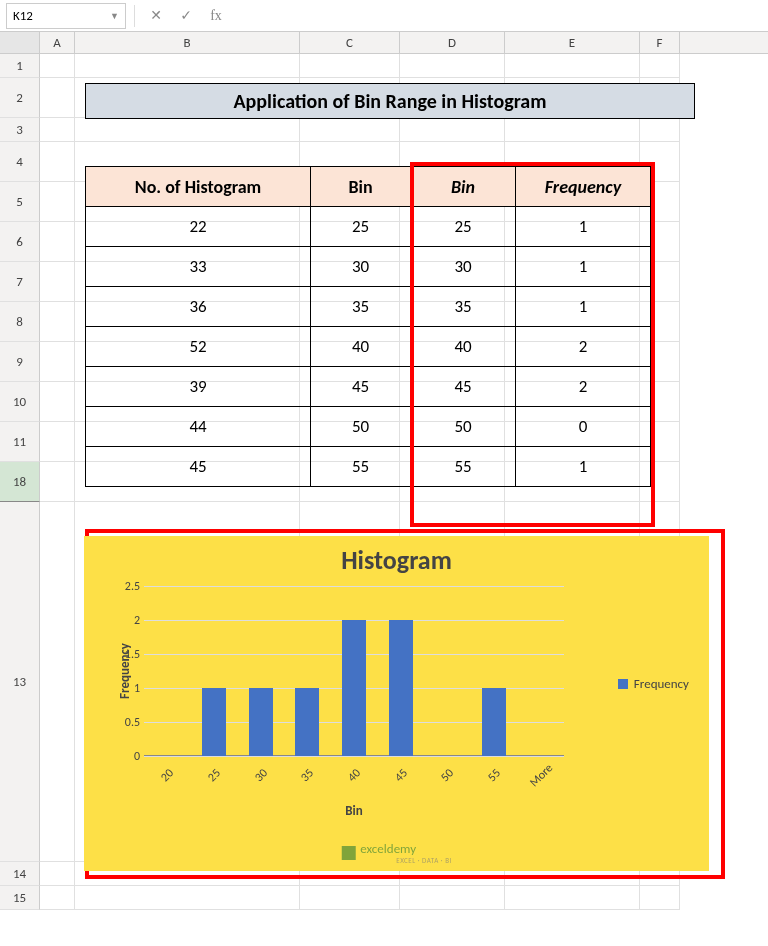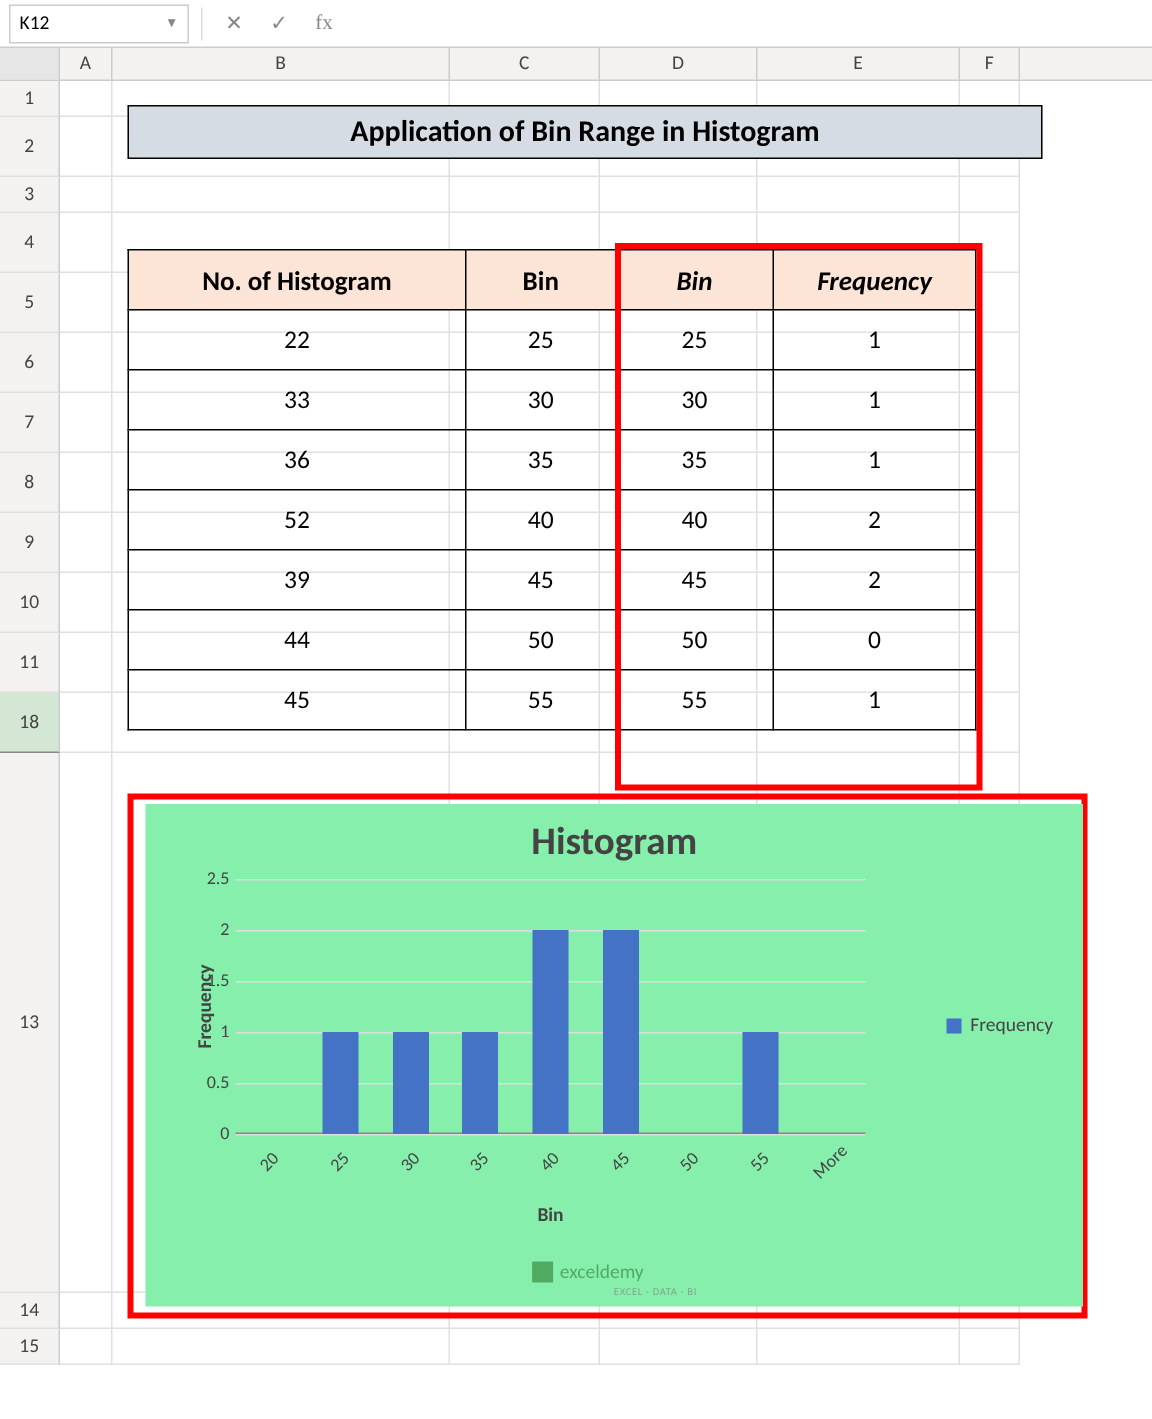--- a/index.html
+++ b/index.html
@@ -27,52 +27,52 @@
 
 
 .grid { position: relative; }
 .row { display: flex; height: 40px; }
 .row.short { height: 24px; }
 .row-h { width: 40px; border-right: 1px solid #ccc; border-bottom: 1px solid #e0e0e0; background: #f3f2f1; display: flex; align-items: center; justify-content: center; color: #444; font-size: 13px; }
 .row-h.active { background: #d4e6d4; border-bottom: 1px solid #888; }
 .cell { border-right: 1px solid #e0e0e0; border-bottom: 1px solid #e0e0e0; display: flex; align-items: center; justify-content: center; position: relative; }
 
 
-.title-banner { position: absolute; left: 85px; top: 16px; width: 610px; height: 36px; background: #d5dce4; border: 1px solid #000; display: flex; align-items: center; justify-content: center; font-weight: bold; font-size: 20px; }
+.title-banner { position: absolute; left: 85px; top: 29px; width: 610px; height: 36px; background: #d5dce4; border: 1px solid #000; display: flex; align-items: center; justify-content: center; font-weight: bold; font-size: 20px; }
 
 
 .data-table { position: absolute; left: 85px; top: 112px; border-collapse: collapse; }
 .data-table th, .data-table td { border: 1px solid #000; text-align: center; font-size: 17px; height: 40px; }
 .data-table th { background: #fce4d6; font-weight: bold; font-size: 18px; }
 .data-table th.italic { font-style: italic; }
 .data-table .c-b { width: 225px; }
 .data-table .c-c { width: 100px; }
 .data-table .c-d { width: 105px; }
 .data-table .c-e { width: 135px; }
 
 
 .red-box-1 { position: absolute; left: 410px; top: 108px; width: 245px; height: 365px; border: 4px solid red; pointer-events: none; }
 .red-box-2 { position: absolute; left: 85px; top: 475px; width: 640px; height: 350px; border: 4px solid red; pointer-events: none; }
 
 
-.chart-box { position: absolute; left: 97px; top: 482px; width: 625px; height: 335px; background: #86efac; }
+.chart-box { position: absolute; left: 84px; top: 482px; width: 625px; height: 335px; background: #fde047; }
 .chart-title { text-align: center; font-size: 26px; font-weight: bold; margin-top: 8px; color: #444; }
 .plot { position: absolute; left: 60px; top: 50px; width: 420px; height: 170px; }
 .y-axis-label { position: absolute; left: -48px; top: 50%; transform: translateY(-50%) rotate(-90deg); font-size: 13px; font-weight: bold; color: #444; }
 .y-tick { position: absolute; left: -30px; width: 26px; text-align: right; font-size: 12px; color: #444; transform: translateY(-50%); }
 .y-grid { position: absolute; left: 0; right: 0; height: 1px; background: #ddd; }
 .x-axis { position: absolute; left: 0; right: 0; bottom: 0; height: 1px; background: #888; }
 .bar { position: absolute; bottom: 0; width: 24px; background: #4472c4; }
 .x-tick { position: absolute; bottom: -26px; font-size: 12px; color: #444; transform: translateX(-50%) rotate(-45deg); transform-origin: center; width: 40px; text-align: center; }
 .x-axis-label { position: absolute; left: 50%; bottom: -62px; transform: translateX(-50%); font-size: 13px; font-weight: bold; color: #444; }
 .legend { position: absolute; right: 20px; top: 140px; display: flex; align-items: center; gap: 6px; font-size: 13px; color: #444; }
 .legend-sw { width: 10px; height: 10px; background: #4472c4; }
 
 
-.watermark { position: absolute; left: 50%; bottom: 6px; transform: translateX(-50%); display: flex; gap: 5px; opacity: 0.6; }
+.watermark { position: absolute; left: 50%; bottom: 6px; transform: translateX(-50%); display: flex; align-items: center; gap: 5px; opacity: 0.6; }
 .wm-icon { width: 14px; height: 14px; background: #2e7d32; }
 .wm-text { font-size: 13px; color: #2e7d32; font-weight: 500; }
 .wm-sub { font-size: 7px; color: #777; letter-spacing: 0.5px; margin-left: 36px; }
 </style>
 </head>
 <body>
 
 <div class="formula-bar">
   <div class="name-box">
     <span>K12</span>

